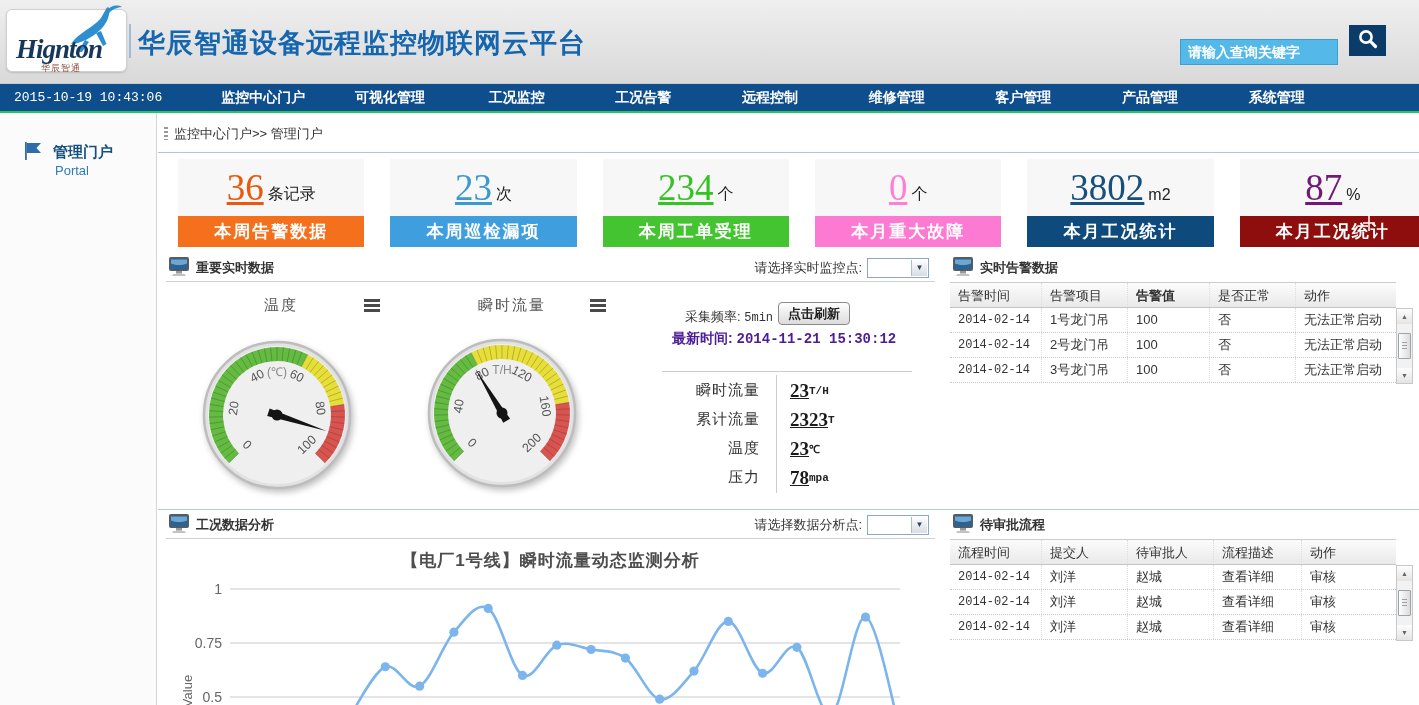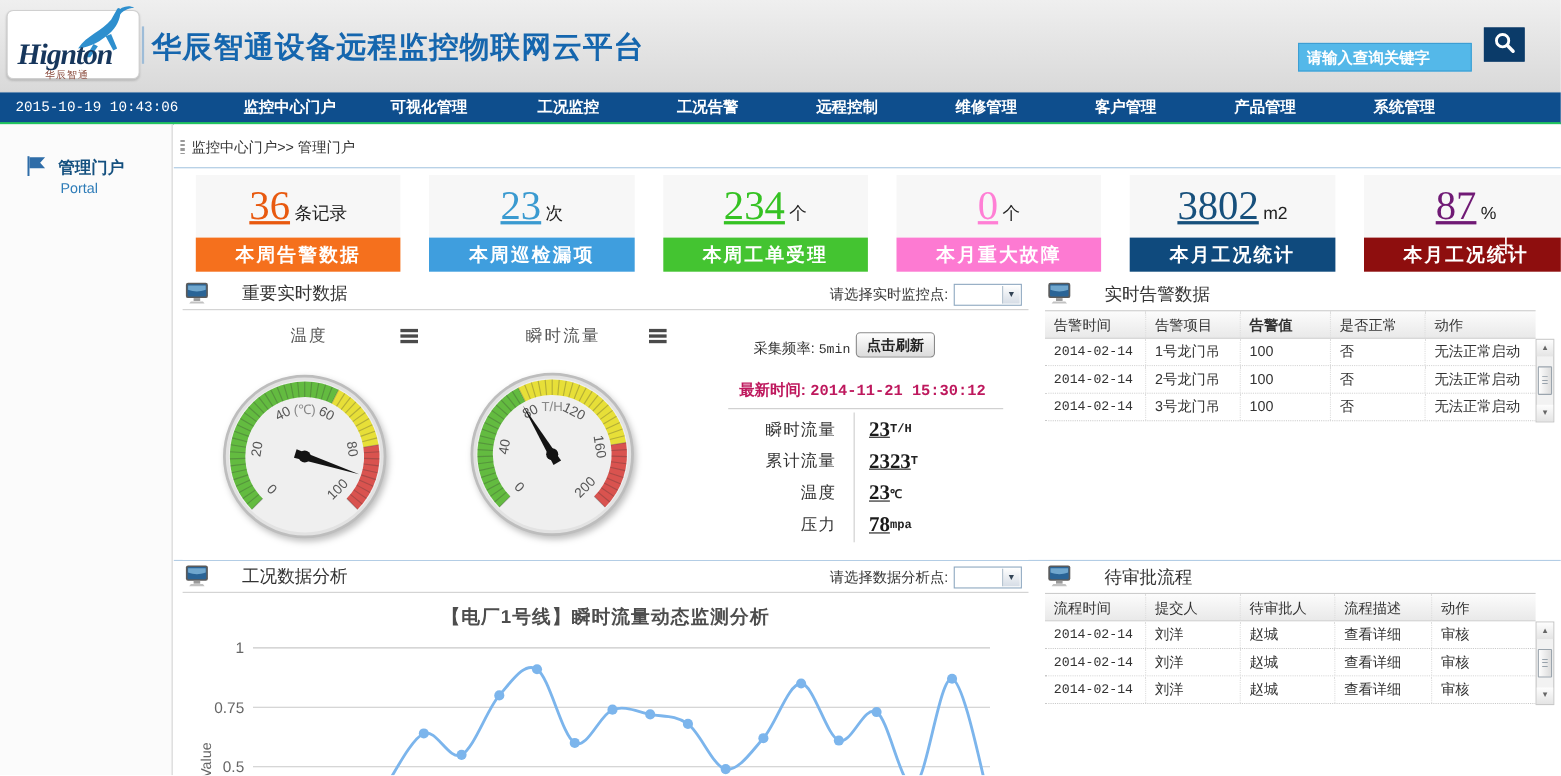--- a/index.html
+++ b/index.html
@@ -60,39 +60,39 @@
   .card-val { font-family:"Liberation Serif",serif; font-size:37px; text-decoration:underline; line-height:1; }
   .card-unit { font-size:16px; color:#222; margin-left:4px; margin-top:14px; }
   .card-banner { height:31px; line-height:31px; text-align:center; color:#fff; font-size:17px;
     font-weight:bold; letter-spacing:2px; }
 
   
   .panel { position:absolute; background:#fff; }
   .panel-head { position:relative; height:28px; display:flex; align-items:center;
     border-bottom:1px solid #d0d0d0; }
   .panel-head .mon { margin:0 6px 0 2px; }
-  .panel-title { font-size:16px; font-weight:normal; color:#333;margin-left:24px; }
+  .panel-title { font-size:13px; font-weight:bold; color:#333; }
   .head-right { position:absolute; right:6px; top:4px; display:flex; align-items:center; font-size:13px; color:#333; }
   .selectbox { width:62px; height:20px; border:1px solid #8ea8c0; background:#fff; margin-left:5px;
     position:relative; cursor:pointer; }
   .selectbox .sel-btn { position:absolute; right:1px; top:1px; width:16px; height:16px;
     background:linear-gradient(#fdfdfd,#d6dde6); border-left:1px solid #aebecb; text-align:center;
     line-height:15px; font-size:8px; color:#345; }
 
   
   .gauge-title { position:absolute; font-size:15px; color:#555; letter-spacing:2px; }
   .burger { position:absolute; width:16px; height:13px; cursor:pointer; }
   .burger div { height:2.6px; background:#4a4a4a; margin-bottom:2.4px; }
   .gauge-svg { position:absolute; filter:drop-shadow(2px 3px 3px rgba(0,0,0,.25)); }
   .freq-line { position:absolute; left:519px; top:54px; font-size:13px; color:#333; }
   .freq-line .mono { font-family:"Liberation Mono",monospace; font-size:12px; }
   .refresh-btn { position:absolute; left:612px; top:48px; height:23px; padding:0 9px;
     background:linear-gradient(#fefefe,#dcdcdc); border:1px solid #8a8a8a; border-radius:4px;
     font-size:13px; font-weight:bold; color:#222; cursor:pointer; font-family:"Liberation Sans",sans-serif; }
-  .latest { position:absolute; left:506px; top:92px; font-size:14px; font-weight:bold; color:#be185d; }
+  .latest { position:absolute; left:506px; top:76px; font-size:14px; font-weight:bold; color:#4c1d95; }
   .latest .mono { font-family:"Liberation Mono",monospace; font-weight:bold; font-size:14px; }
   .read-rule { position:absolute; left:496px; top:117px; width:250px; border-top:1px solid #ccc; }
   .read-vline { position:absolute; left:610px; top:121px; height:118px; border-left:1px solid #ccc; }
   .readings { position:absolute; left:470px; top:122px; width:280px; }
   .read-row { height:29px; display:flex; align-items:center; }
   .read-label { width:124px; text-align:right; font-size:15px; color:#333; letter-spacing:1px; }
   .read-val { margin-left:30px; font-family:"Liberation Serif",serif; font-weight:bold; font-size:19px;
     color:#1a1a1a; text-decoration:underline; }
   .read-unit { font-size:11px; font-weight:bold; color:#222; font-family:"Liberation Mono",monospace; }
 

